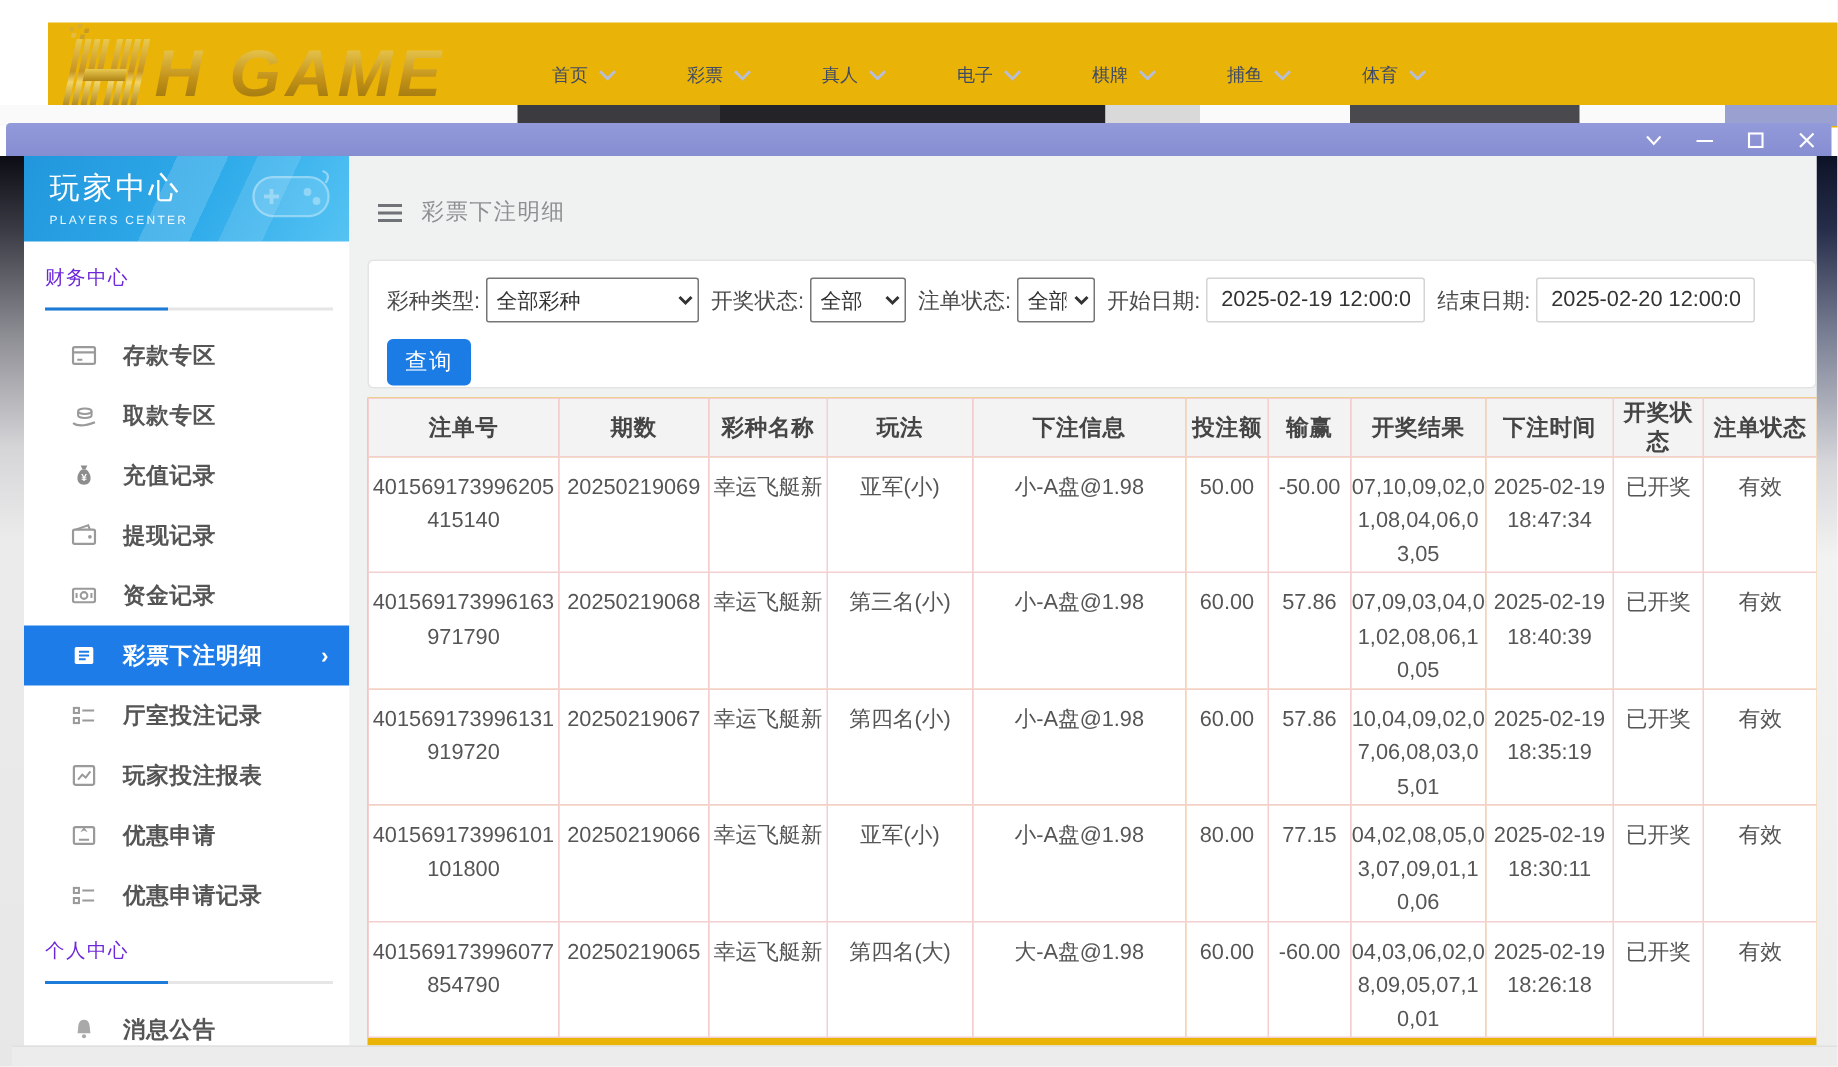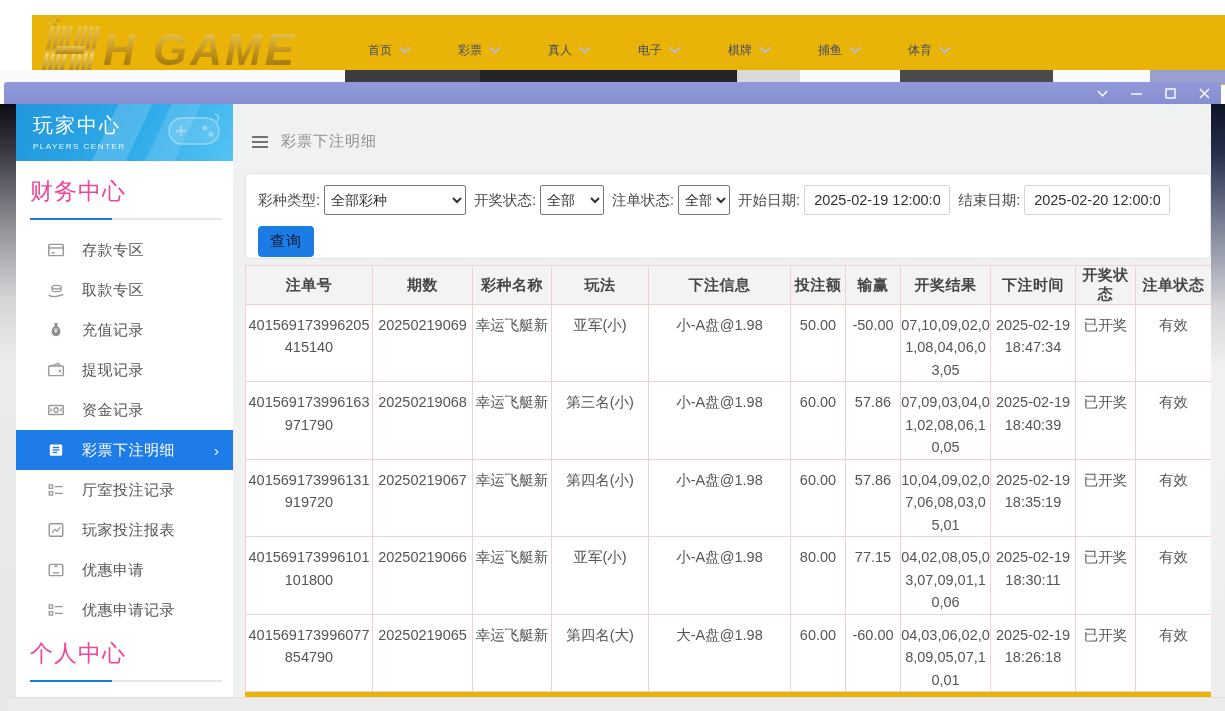--- a/index.html
+++ b/index.html
@@ -45,24 +45,24 @@
 
   
   .sidebar { position:absolute; left:16px; top:0; width:217px; height:593px; background:#fff; overflow:hidden; }
   .sb-header { position:relative; height:57px; background:linear-gradient(120deg,#2196dc 0%,#2fabea 55%,#55c3f3 100%); padding:8px 0 0 17px; overflow:hidden; }
   .sb-header::after { content:""; position:absolute; inset:0;
       background:linear-gradient(115deg,transparent 42%,rgba(255,255,255,.16) 42%,rgba(255,255,255,.16) 56%,transparent 56%,transparent 64%,rgba(255,255,255,.12) 64%,rgba(255,255,255,.12) 76%,transparent 76%); }
   .sb-title { font-size:20px; color:#fff; letter-spacing:2px; }
   .sb-sub { font-size:8px; color:#eaf7ff; letter-spacing:1.5px; margin-top:3px; }
   .sb-gamepad { position:absolute; right:6px; top:4px; opacity:.55; }
   .sb-section { margin:15px 0 0 14px; }
-  .sb-section-title { font-size:23px; color:#ec4899; letter-spacing:1px; }
+  .sb-section-title { font-size:13px; color:#6d28d9; letter-spacing:1px; }
   .sb-underline { margin-top:11px; width:192px; height:2px; background:#e6e6e6; position:relative; }
   .sb-underline::before { content:""; position:absolute; left:0; top:0; width:82px; height:2px; background:#1c7ad8; }
-  .sb-menu { margin-top:10px; }
+  .sb-menu { margin-top:10px;font-weight:bold; }
   .sb-item { height:40px; display:flex; align-items:center; padding-left:31px; cursor:pointer; position:relative; }
   .sb-item .ic { width:18px; height:18px; display:flex; align-items:center; justify-content:center; }
   .sb-item .lbl { font-size:15px; color:#555; margin-left:17px; letter-spacing:.5px; }
   .sb-item.selected { background:#1e7ce9; }
   .sb-item.selected .lbl { color:#fff; }
   .sb-item .chev-r { position:absolute; right:14px; color:#fff; font-size:15px; }
 
   
   .main { position:absolute; left:233px; top:0; width:978px; height:593px; background:#f0f1f1; }
   .breadcrumb { position:absolute; left:19px; top:28px; display:flex; align-items:center; gap:13px; }
@@ -72,21 +72,21 @@
 
   .filter-panel { position:absolute; left:12px; top:69px; width:966px; height:86px; background:#fff; border:1px solid #e3e3e3; border-radius:4px; }
   .filter-row { position:absolute; left:12px; top:11px; display:flex; align-items:center; }
   .f-label { font-size:14.5px; color:#4a4a4a; margin:0 4px 0 8px; white-space:nowrap; }
   .f-label:first-child { margin-left:0; }
   .filter-row select { height:30px; font-size:14px; color:#333; border:1px solid #767676; border-radius:2px; background:#fff; padding:0 2px; font-family:inherit; }
   .sel-lottery { width:142px; }
   .sel-draw { width:64px; }
   .sel-bet { width:52px; }
   .filter-row input { height:30px; width:146px; border:1px solid #d4d4d4; border-radius:2px; font-size:14.5px; color:#333; padding:0 9px; font-family:inherit; }
-  .query-btn { position:absolute; left:12px; top:52px; width:56px; height:31px; background:#1b7ce6; color:#0f172a; font-size:15px; border:none; border-radius:4px; cursor:pointer; font-family:inherit; letter-spacing:1px; }
+  .query-btn { position:absolute; left:12px; top:52px; width:56px; height:31px; background:#1b7ce6; color:#ffffff; font-size:15px; border:none; border-radius:4px; cursor:pointer; font-family:inherit; letter-spacing:1px; }
 
   .table-panel { position:absolute; left:12px; top:161px; width:966px; height:432px; background:#eab308; overflow:hidden; }
   table { width:966px; table-layout:fixed; border-collapse:collapse; }
   th { height:39px; background:#f3f3f3; font-size:15px; font-weight:bold; color:#454545; border:1px solid #f3cfcf; letter-spacing:.5px; }
   td { height:76px; background:#fff; font-size:14.5px; color:#555; border:1px solid #f3cfcf; text-align:center; vertical-align:top; padding-top:9px; word-break:break-all; line-height:1.55; }
 
   
   .bottom-strip { position:absolute; left:8px; top:697px; width:1217px; height:14px; background:#ececec; border-top:1px solid #e0e0e0; }
 </style>
 </head>

